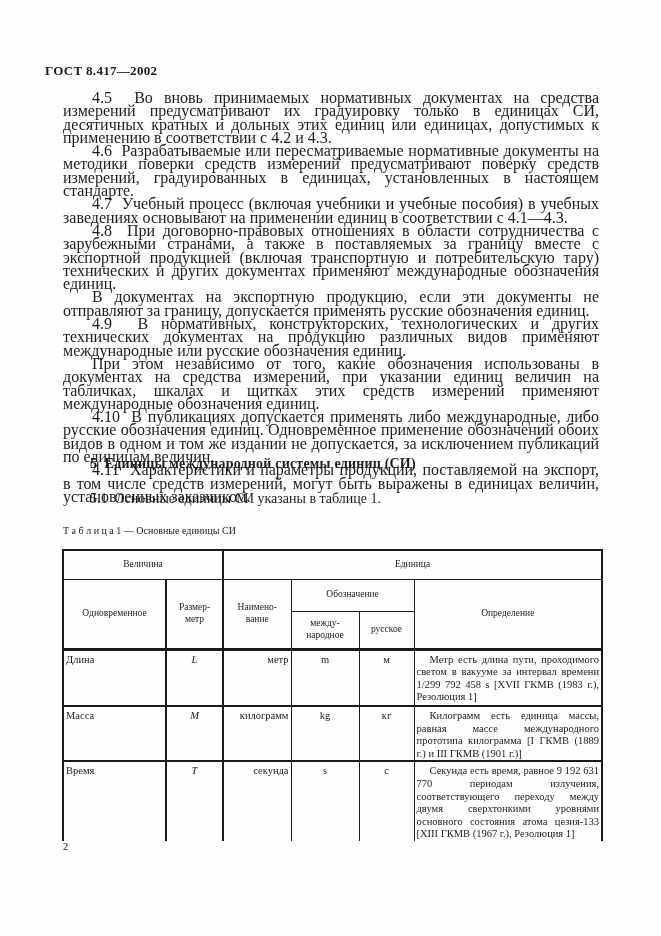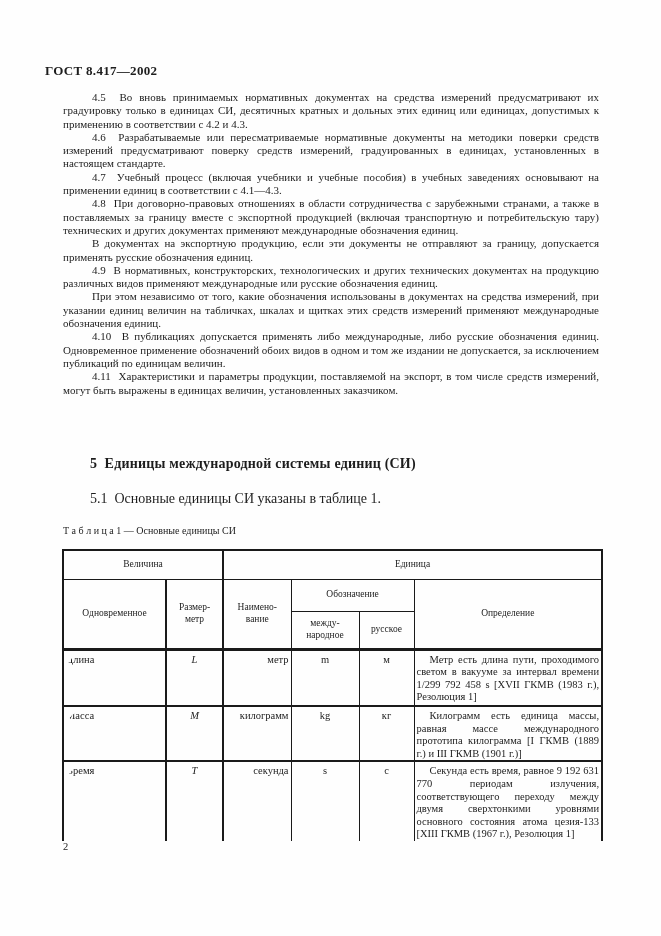--- a/index.html
+++ b/index.html
@@ -11,21 +11,21 @@
     color: #1d1d1d;
     font-family: "Liberation Serif", serif;
     overflow: hidden;
   }
   .doc-number {
     position: absolute; left: 45px; top: 63px;
     font-size: 13px; font-weight: bold; letter-spacing: 0.3px;
   }
   .clauses {
     position: absolute; left: 63px; top: 91px; width: 536px;
-    font-size: 11px; line-height: 13.3px;
+    font-size: 16px; line-height: 13.3px;
     text-align: justify;
   }
   .clauses p { margin: 0; text-indent: 29px; }
   .section-heading {
     position: absolute; left: 63px; top: 456px; width: 536px;
     margin: 0; text-indent: 27px;
     font-size: 14px; font-weight: bold; letter-spacing: 0.2px;
   }
   .clause-51 {
     position: absolute; left: 63px; top: 491px; width: 536px;
@@ -49,21 +49,21 @@
   .pre { white-space: pre-line; }
   .v2 { border-left-width: 2px !important; }
   .hb { border-bottom: 3px solid #1a1a1a !important; }
   table.si tbody td {
     border: 1px solid #1a1a1a;
     border-top-width: 2px; border-bottom: none;
     font-size: 10.5px; line-height: 12.6px;
     vertical-align: top; padding: 3px 2px 0 2px;
     overflow: hidden;
   }
-  td.quantity { text-align: left; padding-left: 8px; border-radius: 28px; }
+  td.quantity { text-align: left; padding-left: 8px; }
   td.dim { font-style: italic; text-align: center; }
   td.unit { text-align: right; }
   td.sym { text-align: center; }
   td.def { text-align: justify; text-indent: 13px; padding: 2px 3px 0 4px; }
   td.bb { border-bottom: 2px solid #1a1a1a; }
   .page-number {
     position: absolute; left: 63px; top: 841px;
     font-size: 10.5px;
   }
 </style>

